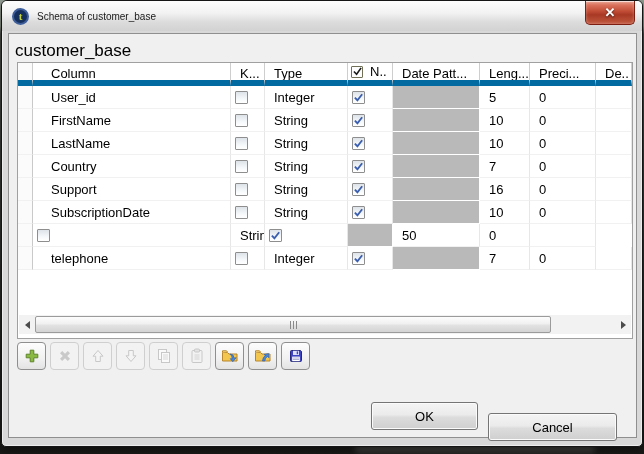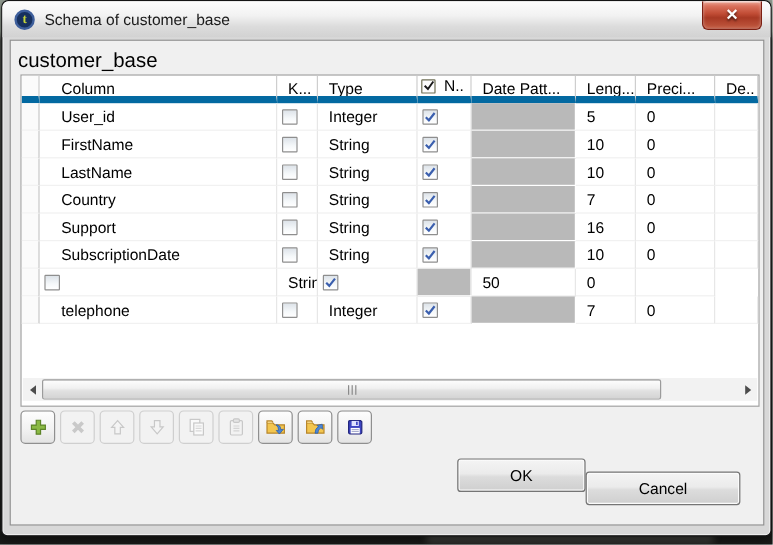--- a/index.html
+++ b/index.html
@@ -20,21 +20,21 @@
     position:absolute;left:0;top:0;right:0;height:30px;border-radius:5px 5px 0 0;
     background:linear-gradient(180deg,#fdfdfd 0%,#f2f2f2 40%,#dcdcdc 70%,#d2d2d2 100%);
     display:flex;align-items:center;padding-left:10px;box-sizing:border-box;
   }
   .app-icon{
     width:17px;height:17px;border-radius:50%;background:#16305e;
     border:2px solid #3d5e9b;box-sizing:border-box;
     display:flex;align-items:center;justify-content:center;
     color:#c6d63a;font:bold 11px "Liberation Serif",serif;line-height:1;
   }
-  .window-title{margin-left:8px;font-size:13px;color:#1a1a1a;}
+  .window-title{margin-left:8px;font-size:10px;color:#1a1a1a;}
   .close-btn{
     position:absolute;top:0;right:7px;width:48px;height:23px;
     border:1px solid #7c1f12;border-top:none;border-radius:0 0 5px 5px;
     background:linear-gradient(180deg,#eba596 0%,#d9715c 18%,#c14c35 45%,#a83924 60%,#c25a41 100%);
     box-shadow:inset 0 1px 0 rgba(255,255,255,.6), inset 0 0 3px rgba(255,255,255,.35);
     display:flex;align-items:center;justify-content:center;cursor:pointer;
   }
   .close-x{color:#fff;font-size:13px;font-weight:bold;text-shadow:0 1px 2px rgba(0,0,0,.6);line-height:1;}
 
   
@@ -91,21 +91,21 @@
   .toolbar{position:absolute;left:8px;top:308px;display:flex;gap:4px;}
   .tool-btn{
     width:29px;height:28px;box-sizing:border-box;border-radius:4px;
     display:flex;align-items:center;justify-content:center;padding:0;cursor:pointer;
     border:1px solid #8f8f8f;
     background:linear-gradient(180deg,#fdfdfd 0%,#f1f1f1 60%,#e3e3e3 100%);
   }
   .tool-btn.disabled{border-color:#cfcfcf;background:#f2f2f2;cursor:default;}
 
   
-  .action-row{position:absolute;right:19px;top:348px;display:flex;}
+  .action-row{position:absolute;right:19px;top:368px;display:flex;gap:10px;}
   .win-btn{
     height:28px;box-sizing:border-box;border:1px solid #757575;border-radius:3px;
     background:linear-gradient(180deg,#f4f4f4 0%,#ebebeb 45%,#dcdcdc 55%,#cfcfcf 100%);
     box-shadow:inset 0 0 0 1px #fbfbfb;
     font-family:"Liberation Sans",sans-serif;font-size:13px;color:#000;cursor:pointer;
   }
   .ok-btn{width:107px;}
   .cancel-btn{width:129px;margin-top:11px;}
 </style>
 </head>

